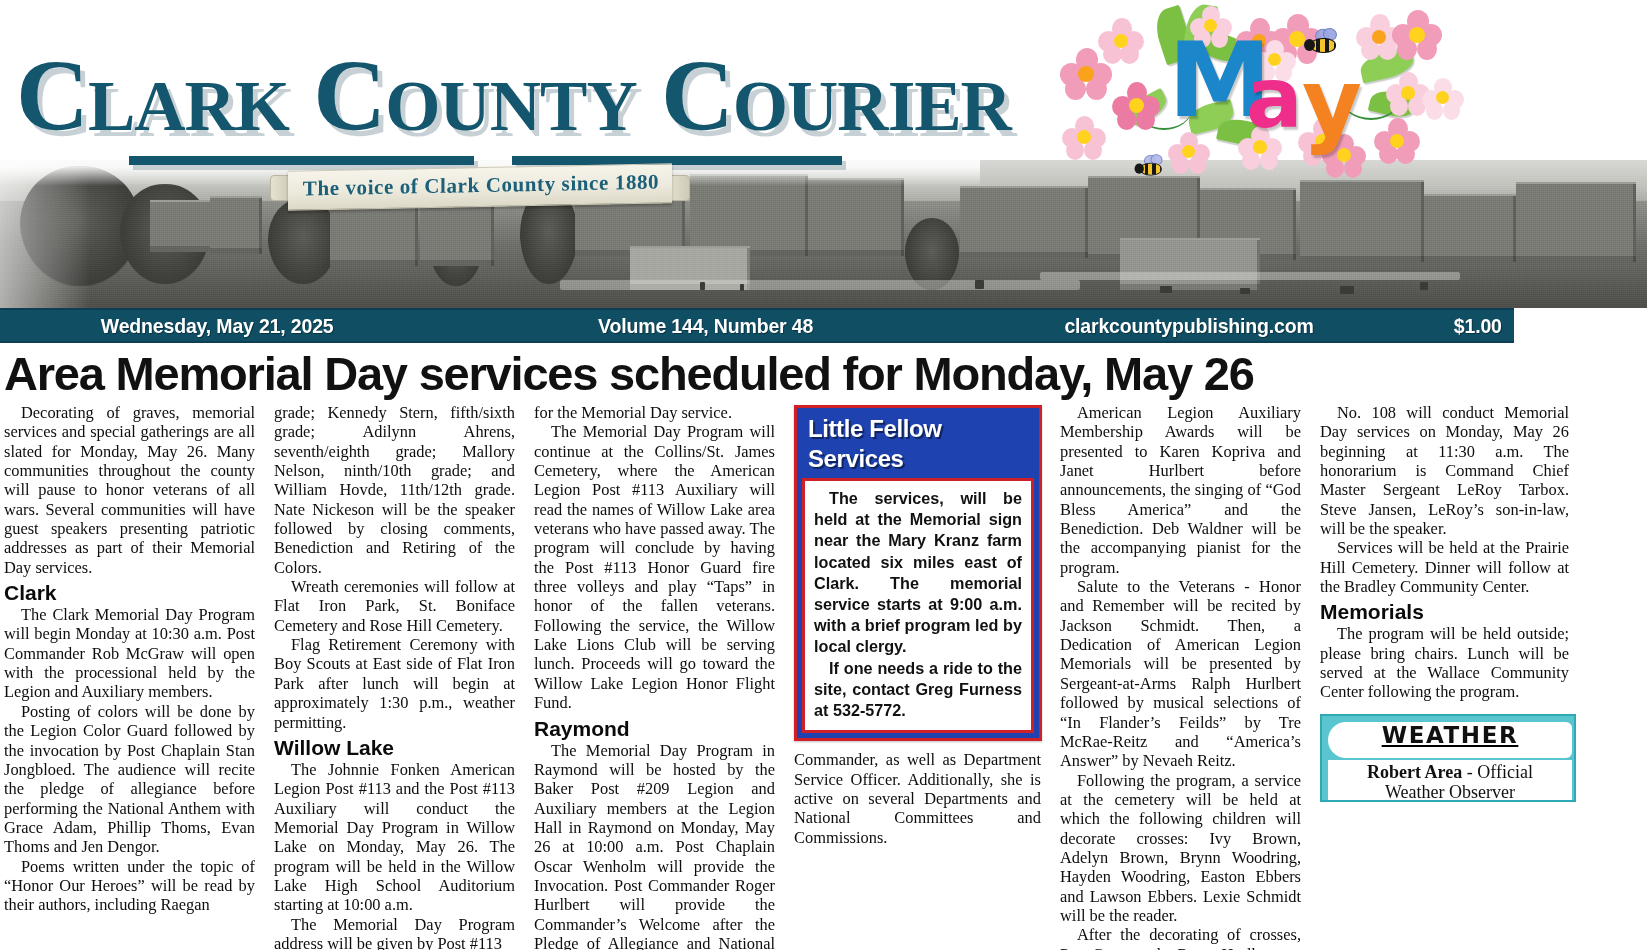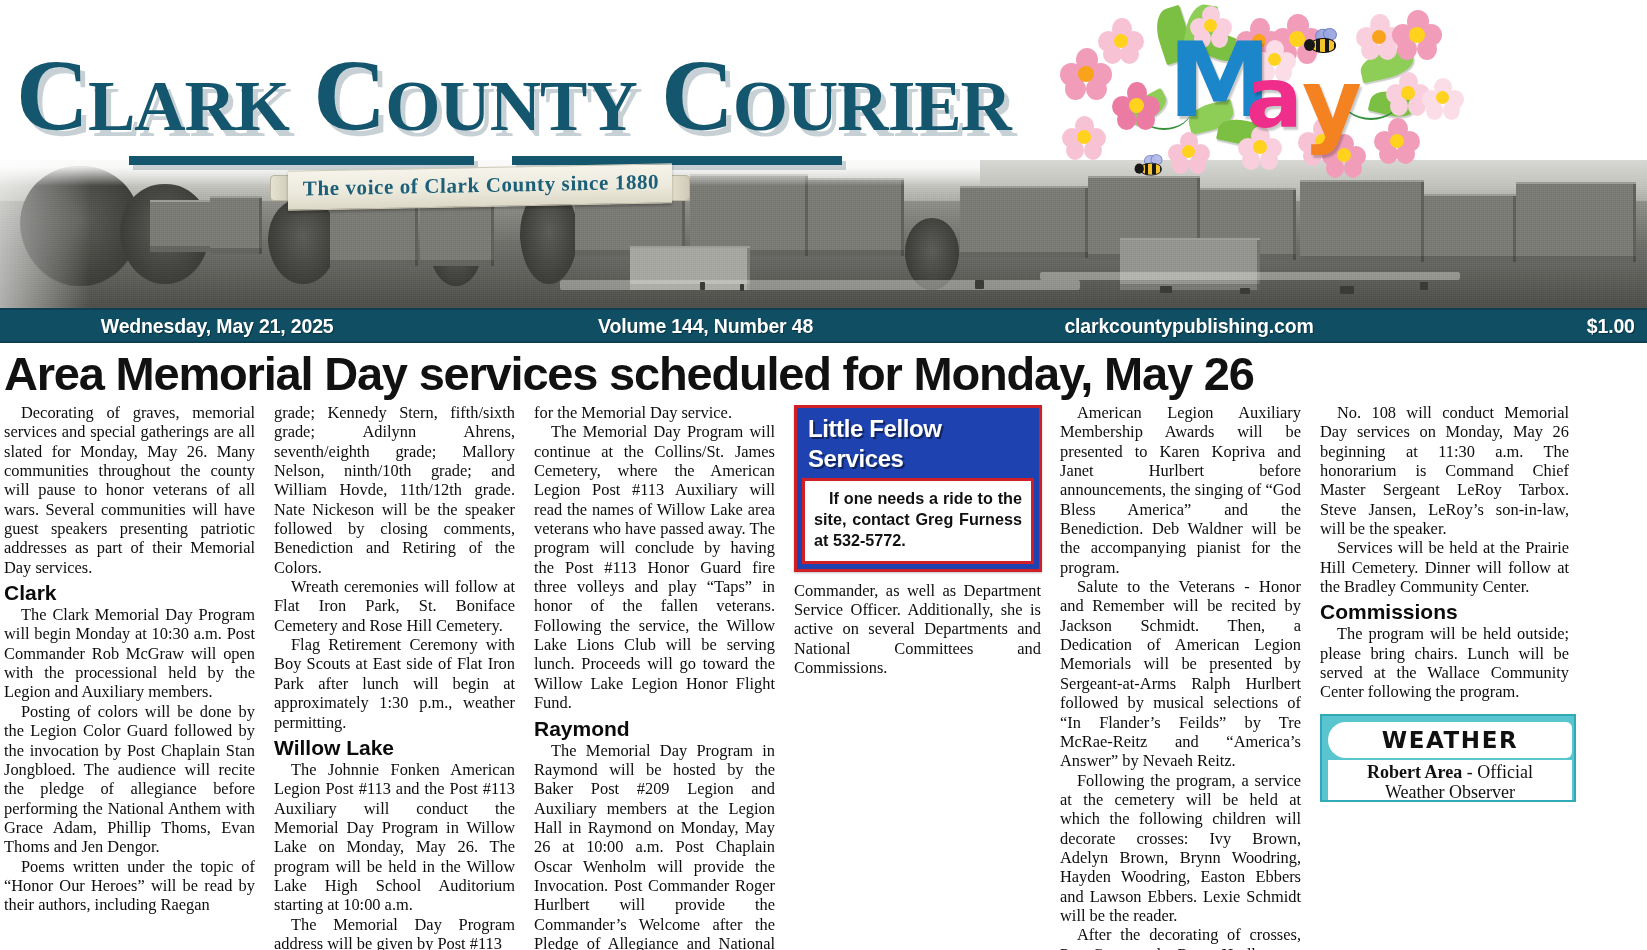--- a/index.html
+++ b/index.html
@@ -184,21 +184,21 @@
     position:absolute; width: 14px; height: 12px;
     background: #9aa7e0; opacity:.92; border-radius: 60% 60% 50% 50%;
     border:1px solid #6c7ac4;
   }
   .bee-wing.w1 { left: 11px; top: -3px; transform: rotate(-24deg); }
   .bee-wing.w2 { left: 19px; top: -4px; transform: rotate(16deg); }
 
   
   .infobar {
     position: relative;
-    width: 1647px; height: 35px;
+    width: 1514px; height: 35px;
     background: #104e63;
     color: #ffffff;
     display: flex;
     align-items: center;
     border-top: 2px solid #0c3f51;
     border-bottom: 2px solid #0c3f51;
   }
   .infobar > div {
     font-family: "Liberation Sans", sans-serif;
     font-weight: 700;
@@ -318,21 +318,21 @@
     background: #59c6cf;
     border: 2px solid #2fa9b5;
     overflow: hidden;
   }
   .weather-pill {
     position: absolute;
     left: 6px; top: 6px;
     width: 244px; height: 36px;
     background: #ffffff;
     border-radius: 18px 6px 6px 18px;
-    display:flex; align-items:center; justify-content:center;
+    display:flex; align-items:flex-start; justify-content:center;text-decoration:underline;
   }
   .weather-pill span {
     font-family: "DejaVu Sans", sans-serif;
     font-weight: 700;
     font-size: 23px;
     letter-spacing: 1.6px;
     color: #111;
   }
   .weather-sub {
     position:absolute; left: 6px; top: 44px; width: 244px;
@@ -615,38 +615,39 @@
       <p class="noindent">for the Memorial Day service.</p>
       <p>The Memorial Day Program will continue at the Collins/St. James Cemetery, where the American Legion Post #113 Auxiliary will read the names of Willow Lake area veterans who have passed away. The program will conclude by having the Post #113 Honor Guard fire three volleys and play “Taps” in honor of the fallen veterans. Following the service, the Willow Lake Lions Club will be serving lunch. Proceeds will go toward the Willow Lake Legion Honor Flight Fund.</p>
       <div class="subhead">Raymond</div>
       <p>The Memorial Day Program in Raymond will be hosted by the Baker Post #209 Legion and Auxiliary members at the Legion Hall in Raymond on Monday, May 26 at 10:00 a.m. Post Chaplain Oscar Wenholm will provide the Invocation. Post Commander Roger Hurlbert will provide the Commander’s Welcome after the Pledge of Allegiance and National Anthem.</p>
     </div>
 
     <div class="col c4">
       <div class="lf-box">
         <div class="lf-title">Little Fellow Services</div>
         <div class="lf-inner">
+          <p>The services, will be held at the Memorial sign near the Mary Kranz farm located six miles east of Clark. The memorial service starts at 9:00 a.m. with a brief program led by local clergy.</p>
           <p>If one needs a ride to the site, contact Greg Furness at 532-5772.</p>
         </div>
       </div>
       <p class="noindent">Commander, as well as Department Service Officer. Additionally, she is active on several Departments and National Committees and Commissions.</p>
 
     </div>
 
     <div class="col c5">
       <p>American Legion Auxiliary Membership Awards will be presented to Karen Kopriva and Janet Hurlbert before announcements, the singing of “God Bless America” and the Benediction. Deb Waldner will be the accompanying pianist for the program.</p>
       <p>Salute to the Veterans - Honor and Remember will be recited by Jackson Schmidt. Then, a Dedication of American Legion Memorials will be presented by Sergeant-at-Arms Ralph Hurlbert followed by musical selections of “In Flander’s Feilds” by Tre McRae-Reitz and “America’s Answer” by Nevaeh Reitz.</p>
       <p>Following the program, a service at the cemetery will be held at which the following children will decorate crosses: Ivy Brown, Adelyn Brown, Brynn Woodring, Hayden Woodring, Easton Ebbers and Lawson Ebbers. Lexie Schmidt will be the reader.</p>
       <p>After the decorating of crosses, Post Commander Roger Hurlbert,</p>
     </div>
 
     <div class="col c6">
       <p>No. 108 will conduct Memorial Day services on Monday, May 26 beginning at 11:30 a.m. The honorarium is Command Chief Master Sergeant LeRoy Tarbox. Steve Jansen, LeRoy’s son-in-law, will be the speaker.</p>
       <p>Services will be held at the Prairie Hill Cemetery. Dinner will follow at the Bradley Community Center.</p>
-      <div class="subhead">Commissions</div>
+      <div class="subhead">Memorials</div>
       <p>The program will be held outside; please bring chairs. Lunch will be served at the Wallace Community Center following the program.</p>
 
       <div class="weather-box">
         <div class="weather-pill">
           <span>WEATHER</span>
         </div>
         <div class="weather-sub">
           <div class="l1"><span>Robert Area</span><em> - Official</em></div>
           <div class="l2">Weather Observer</div>
         </div>

